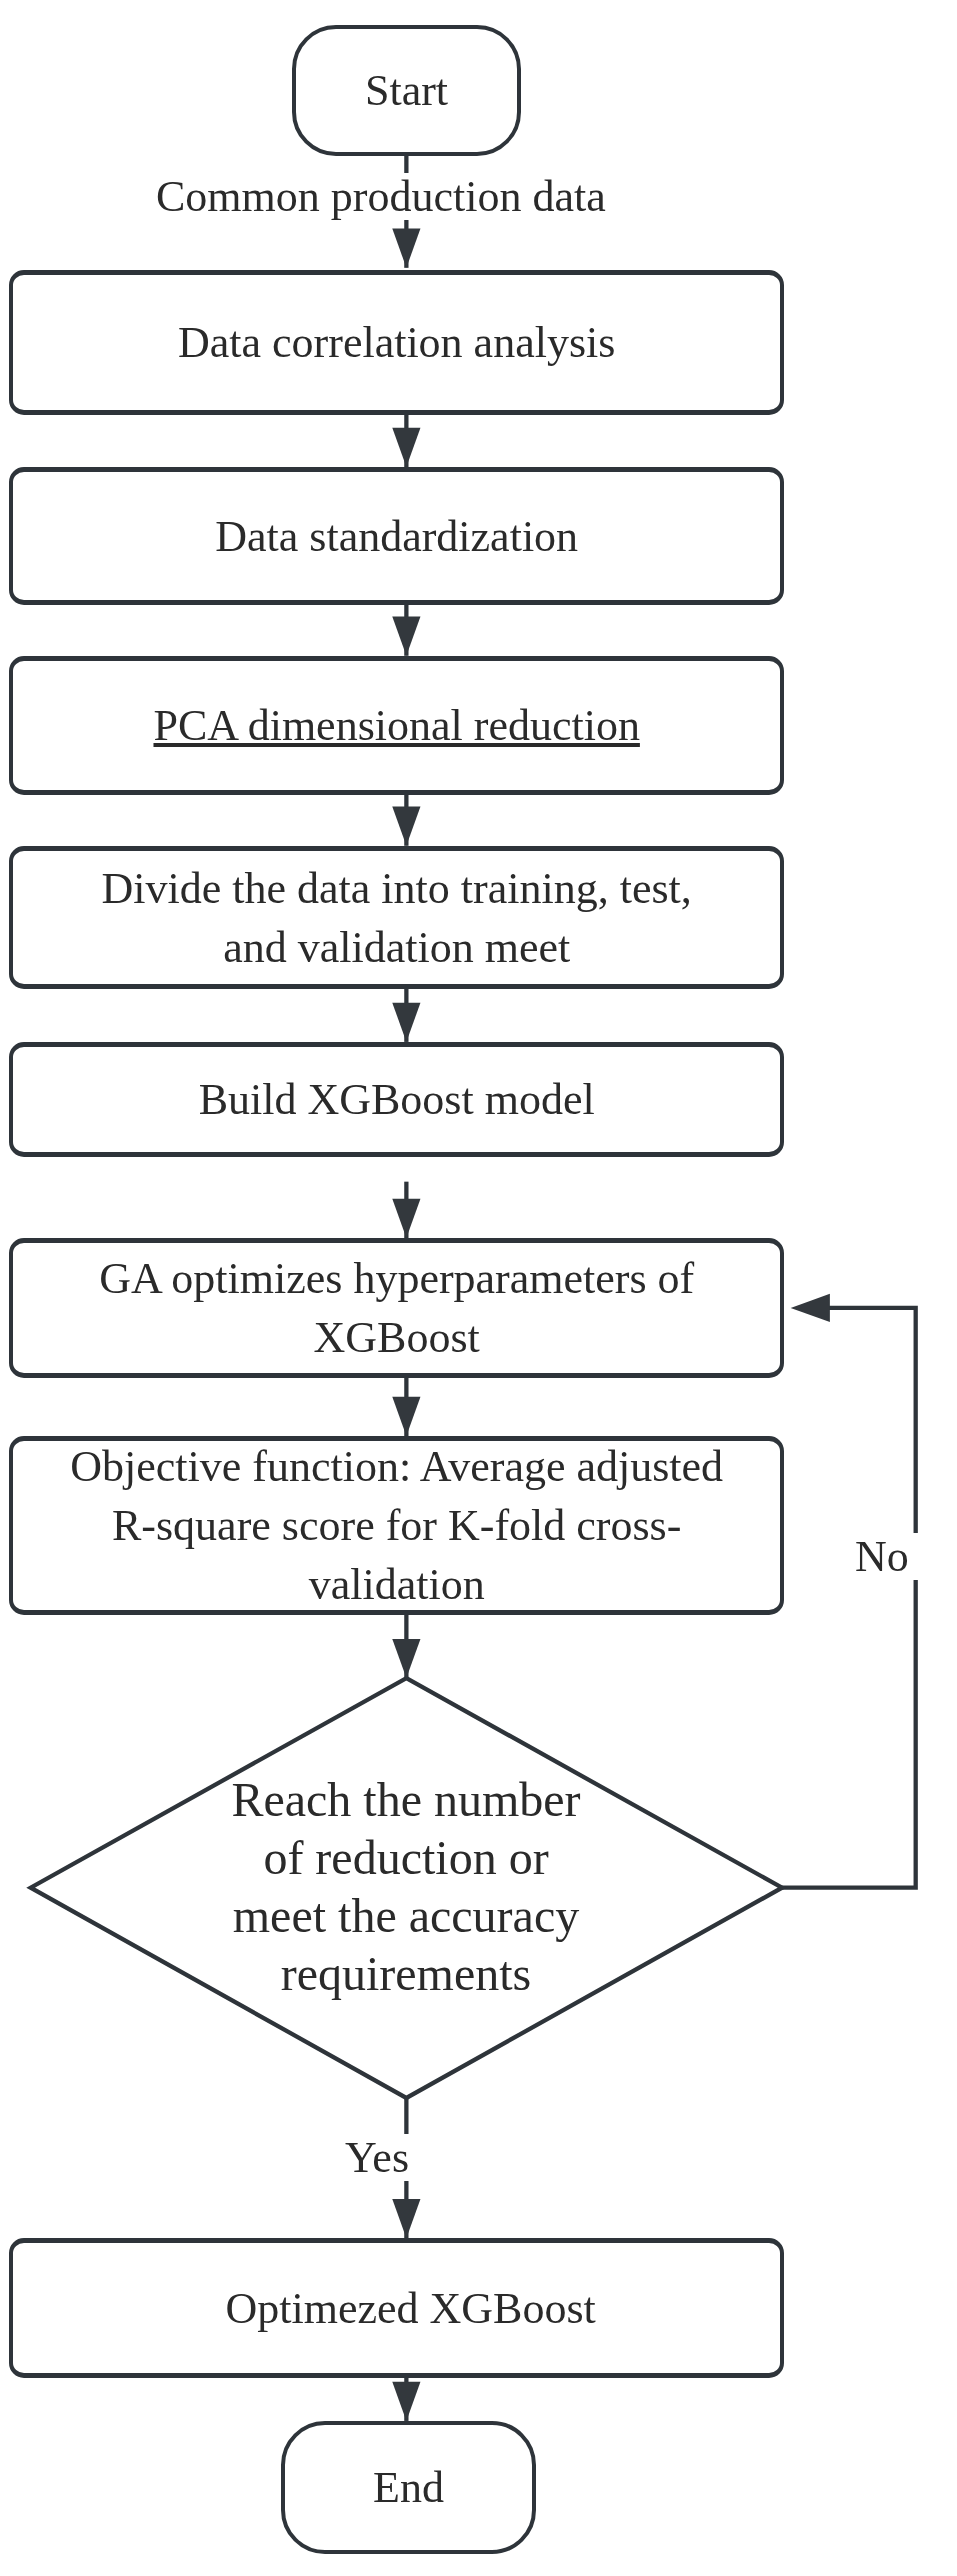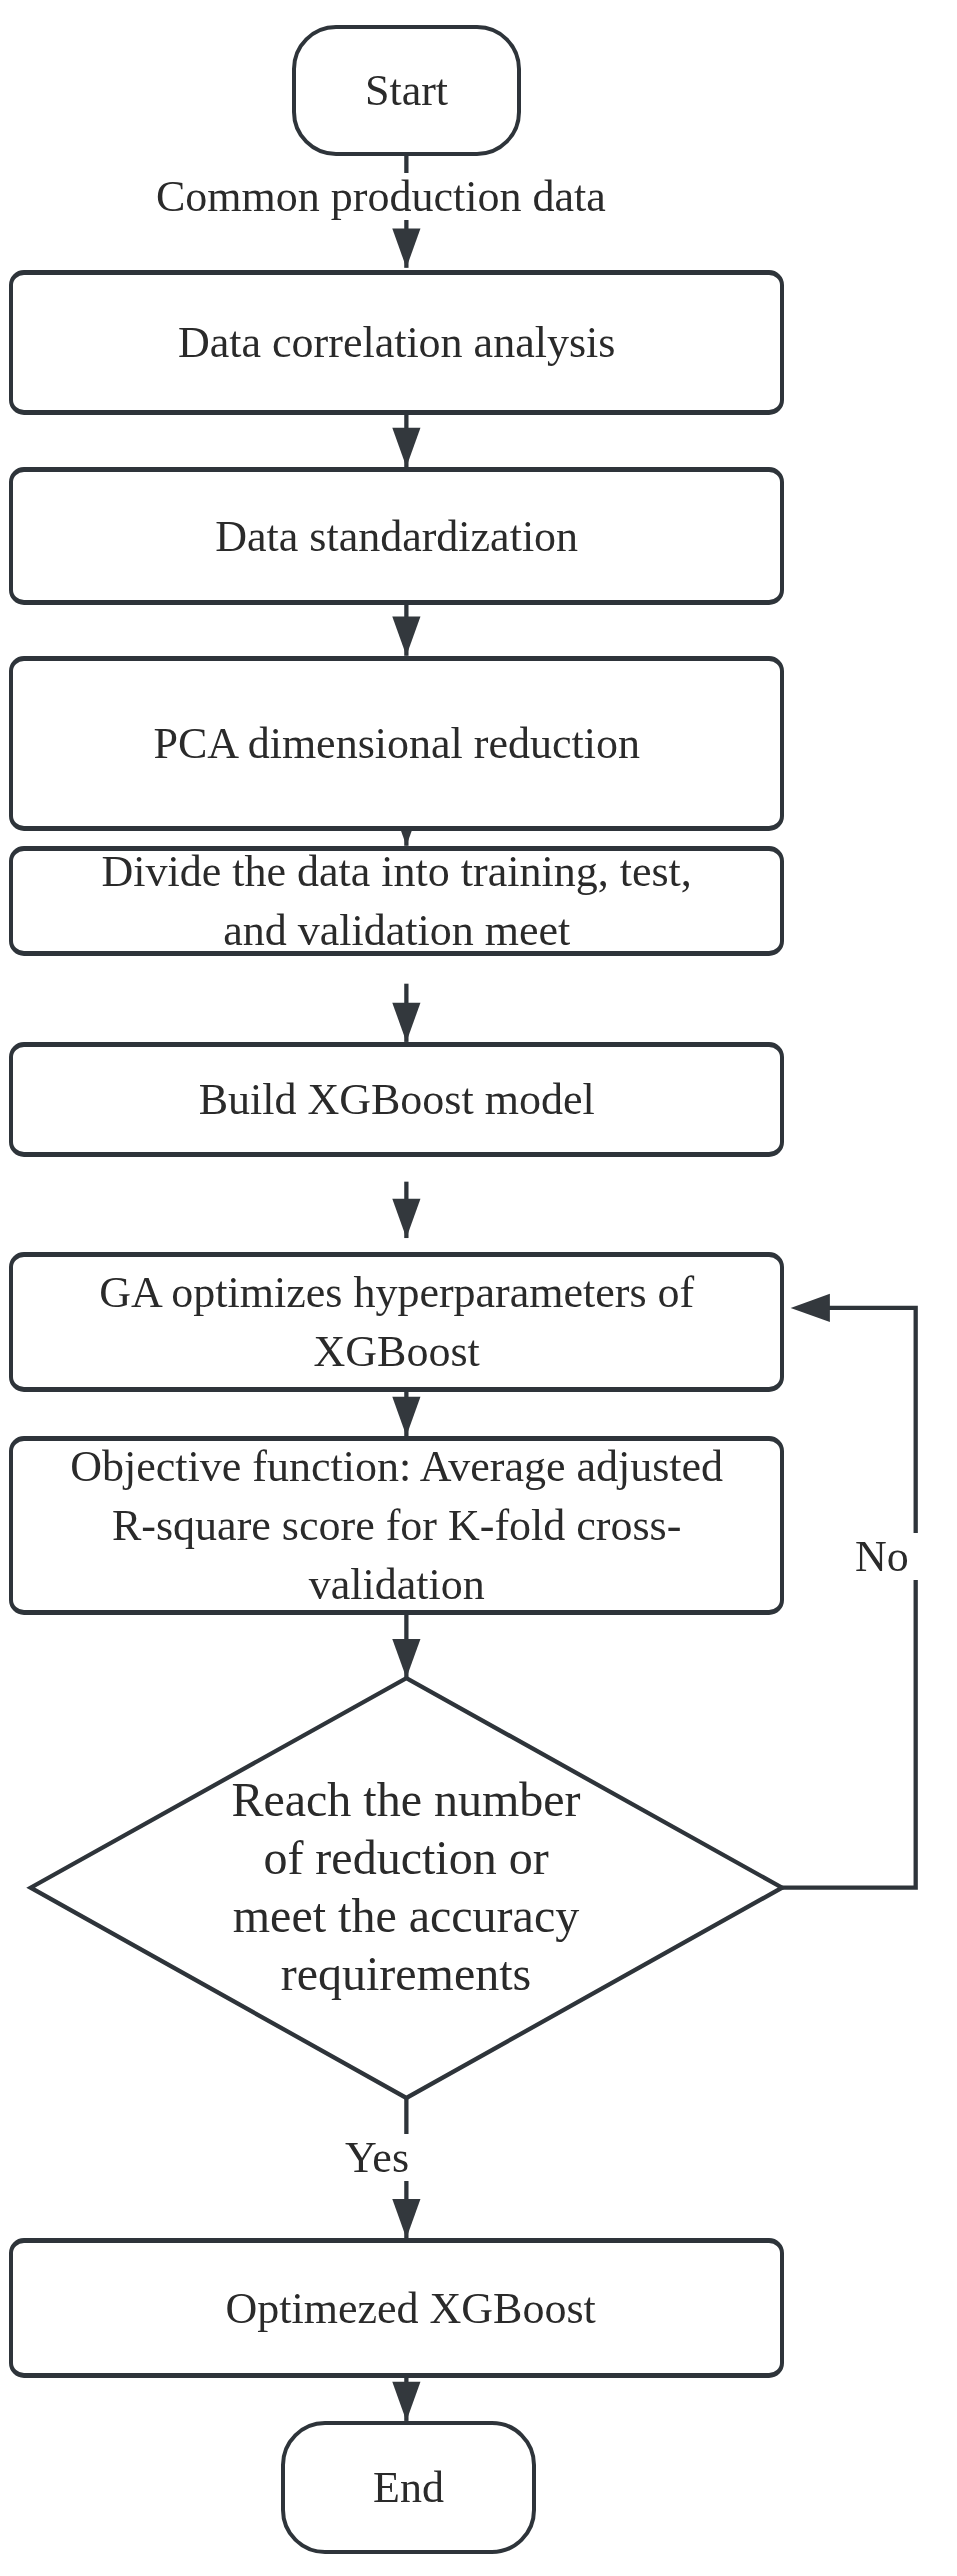--- a/index.html
+++ b/index.html
@@ -12,24 +12,24 @@
     position:absolute;box-sizing:border-box;background:#ffffff;
     border:4.3px solid #2e343a;display:flex;flex-direction:column;
     justify-content:center;text-align:center;
     font-size:44px;line-height:59px;
   }
   .process{left:9.2px;width:775px;border-width:5.5px 4.3px;border-radius:15px;}
   .terminal{border-radius:44px;}
   #n-start{left:292px;top:24.5px;width:229px;height:131px;}
   #n-p1{top:270px;height:145px;}
   #n-p2{top:467px;height:138px;}
-  #n-p3{top:656px;height:175px;}
-  #n-p4{top:846px;height:110px;}
+  #n-p3{top:656px;height:139px;text-decoration:underline;}
+  #n-p4{top:846px;height:143px;}
   #n-p5{top:1042px;height:115px;}
-  #n-p6{top:1238px;height:140px;margin-top:14px;}
+  #n-p6{top:1238px;height:140px;}
   #n-p7{top:1436px;height:179px;}
   #n-p8{top:2238px;height:140px;padding-left:28px;}
   #n-end{left:281px;top:2421px;width:255px;height:133px;}
   .edge-label{
     position:absolute;background:#ffffff;font-size:44px;line-height:47px;
     text-align:left;
   }
   #lbl-input{left:156px;top:173px;width:490px;}
   #lbl-yes{left:345px;top:2134px;width:123px;}
   #lbl-no{left:855px;top:1533px;width:92px;}

